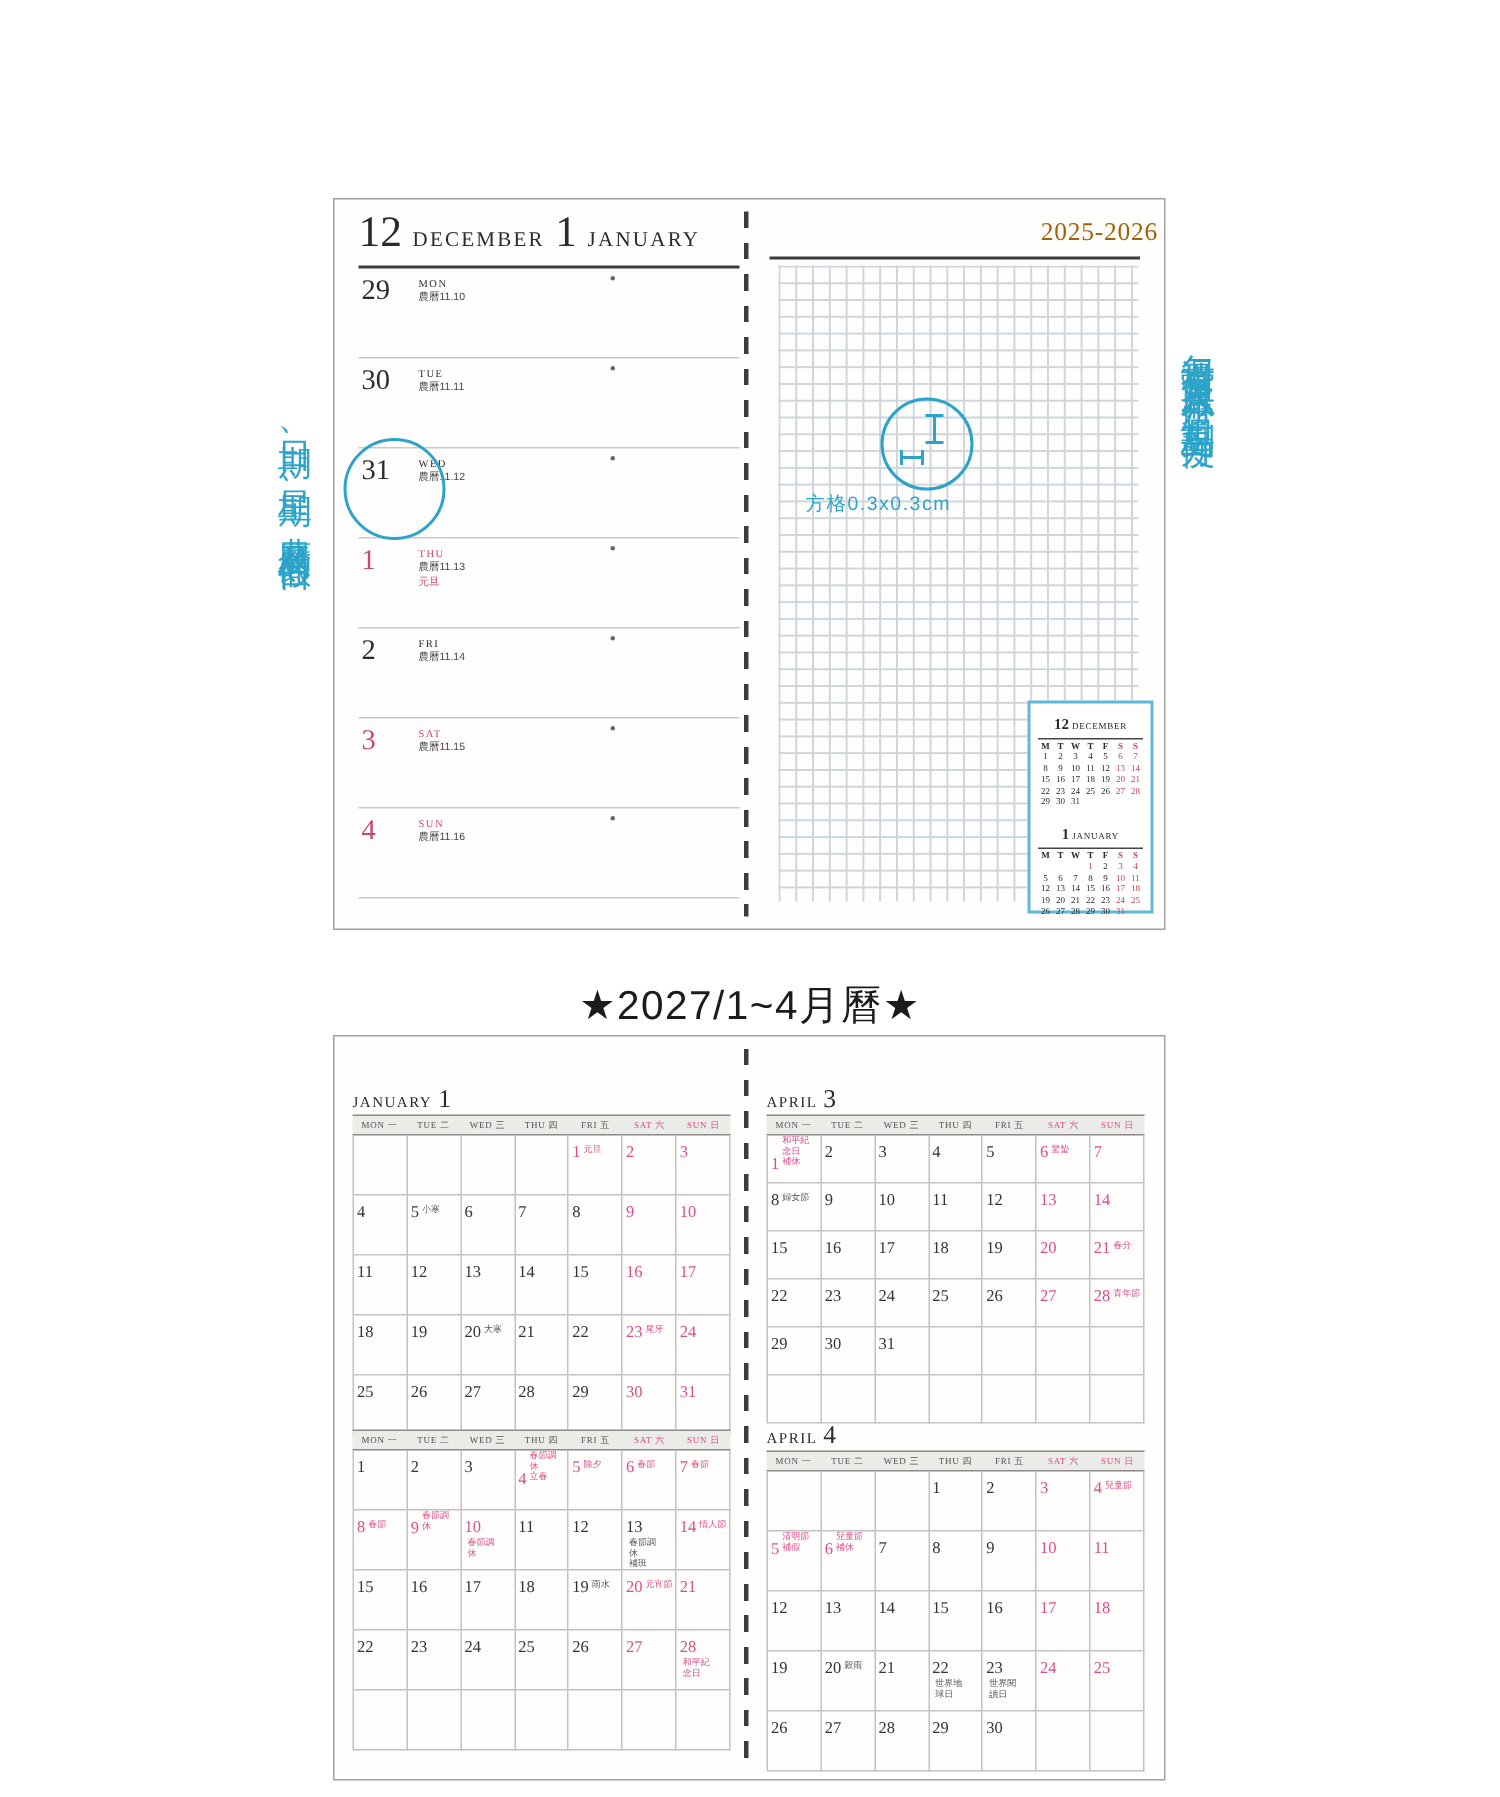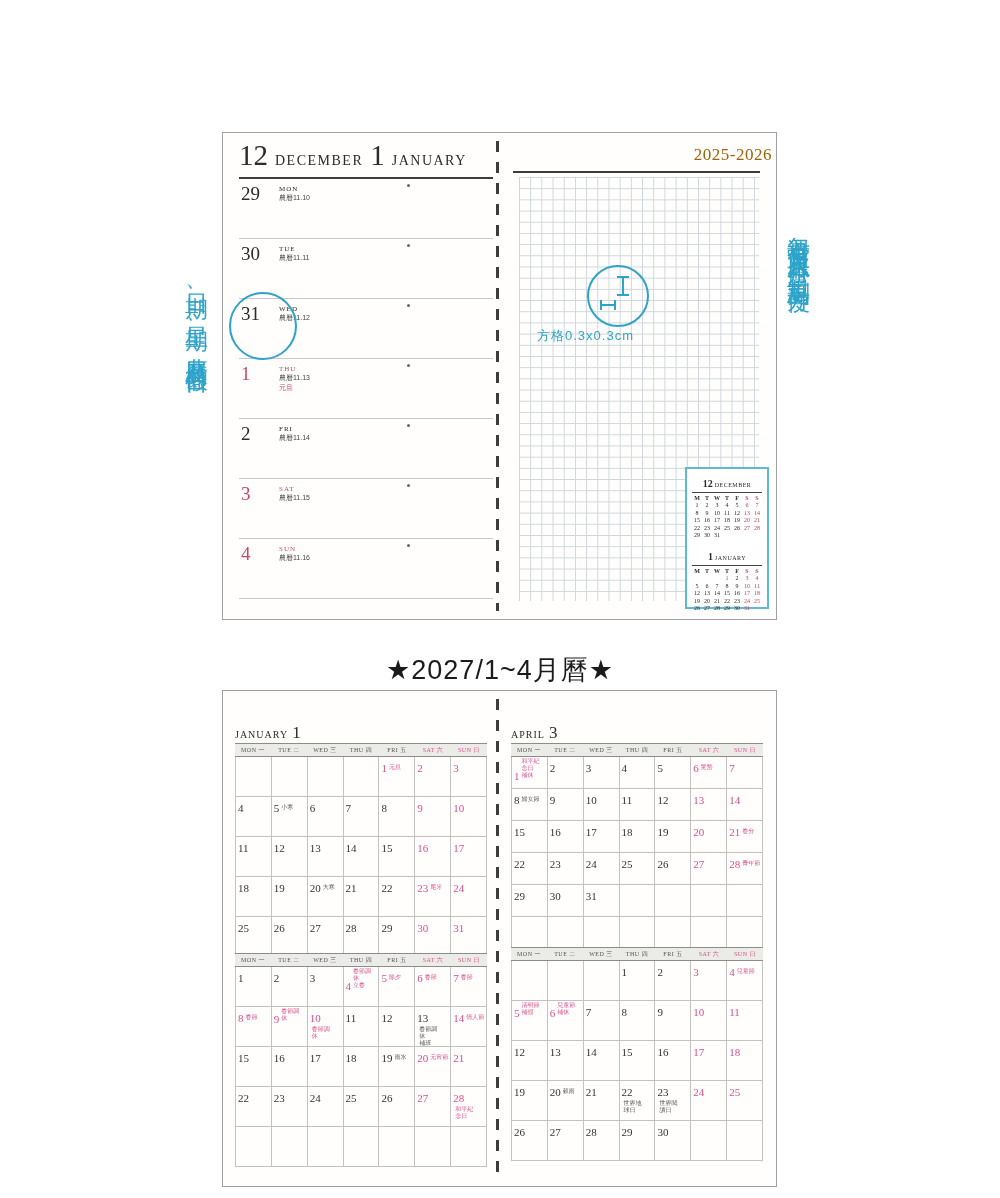--- a/index.html
+++ b/index.html
@@ -447,20 +447,21 @@
           <div class="mcell" style="height: 30px;"></div>
           <div class="mcell" style="height: 30px;"></div>
           <div class="mcell" style="height: 30px;"></div>
           <div class="mcell" style="height: 30px;"></div>
           <div class="mcell" style="height: 30px;"></div>
           <div class="mcell" style="height: 30px;"></div>
           <div class="mcell" style="height: 30px;"></div>
         </div>
       </div>
     <div class="month-cal" id="month-apr">
+        <div class="mlabel"><span class="mlname">APRIL</span><span class="mlnum">4</span></div>
         <div class="mhead">
           <span>MON 一</span>
           <span>TUE 二</span>
           <span>WED 三</span>
           <span>THU 四</span>
           <span>FRI 五</span>
           <span class="hred">SAT 六</span>
           <span class="hred">SUN 日</span>
         </div>
         <div class="mgridbody">

